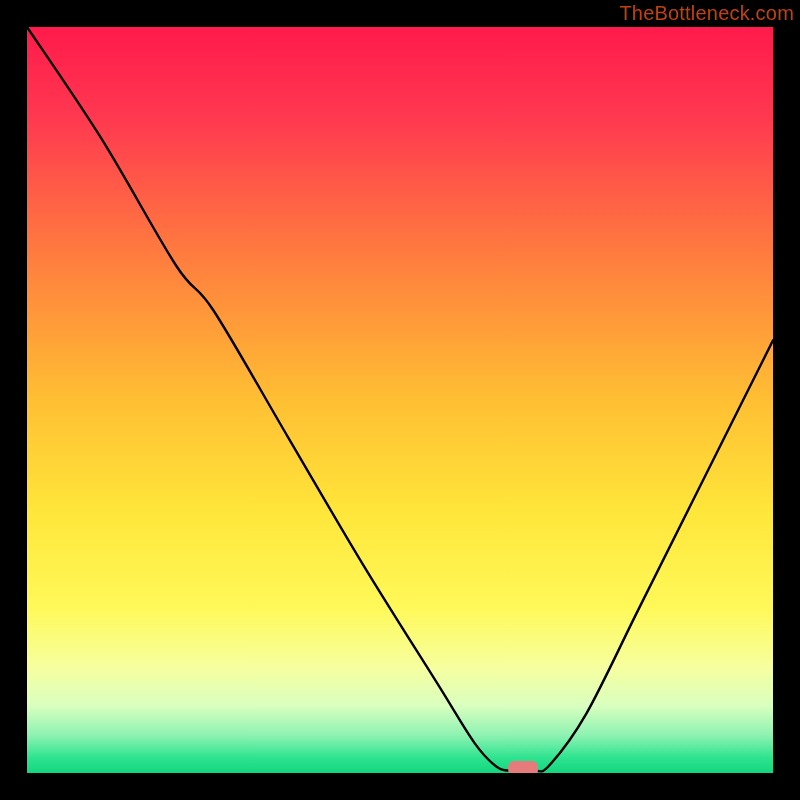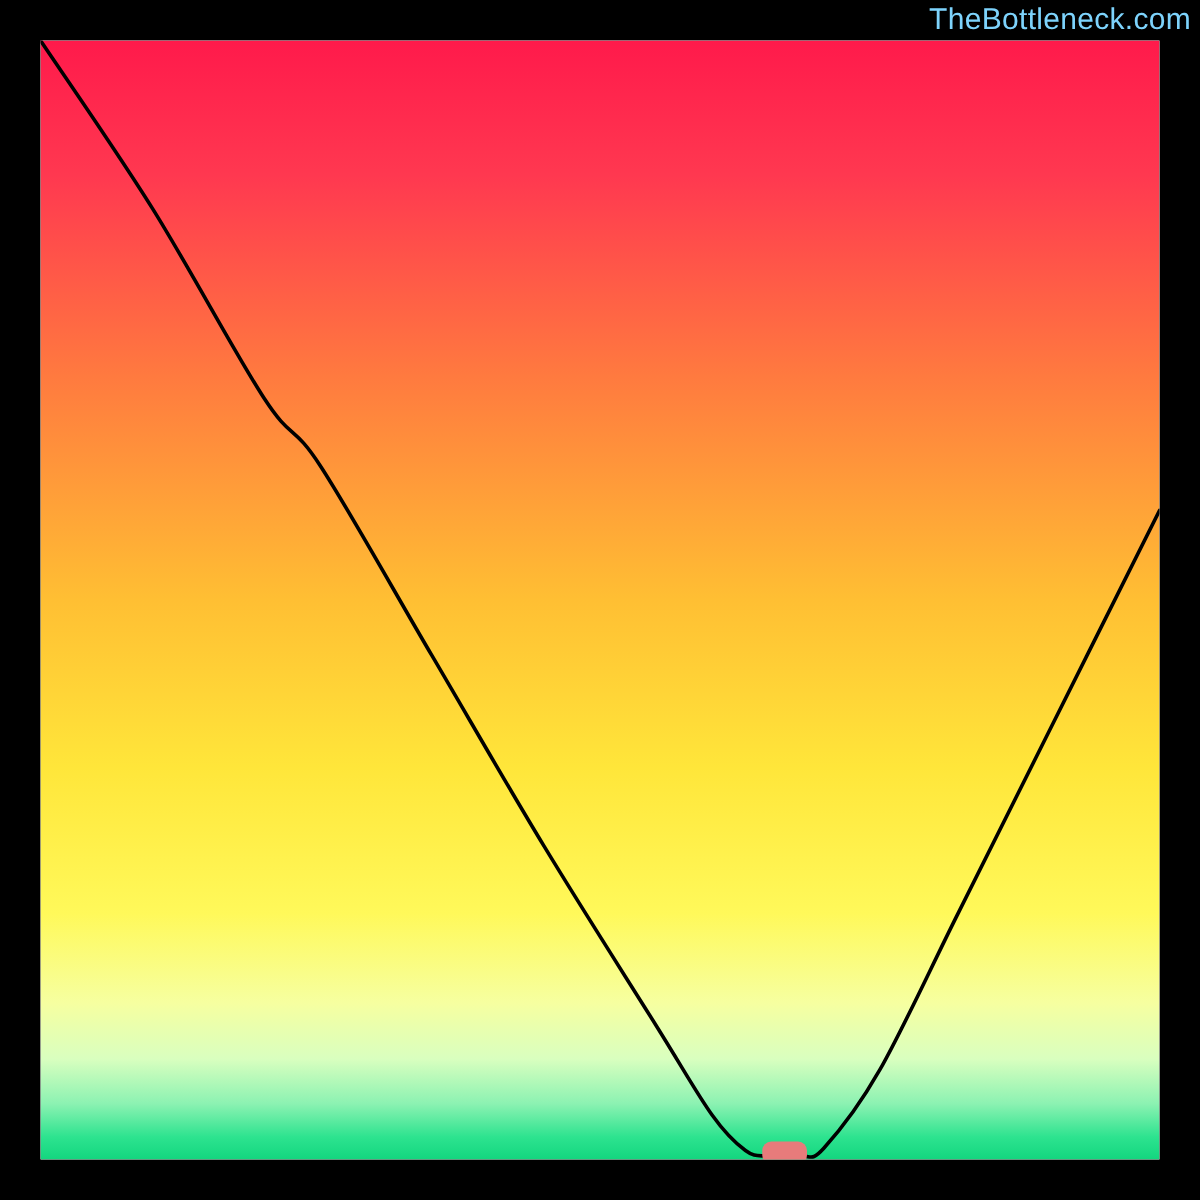--- a/index.html
+++ b/index.html
@@ -13,21 +13,21 @@
   .frame {
     position: relative;
     width: 800px;
     height: 800px;
     background: #000;
   }
   .watermark {
     position: absolute;
     top: 2px;
     right: 6px;
-    color: #7dd3fc;
+    color: #c2410c;
     font-size: 20px;
     font-weight: 500;
     letter-spacing: 0.2px;
     z-index: 10;
   }
   .plot-outer {
     position: absolute;
     left: 27px;
     top: 27px;
     width: 746px;

